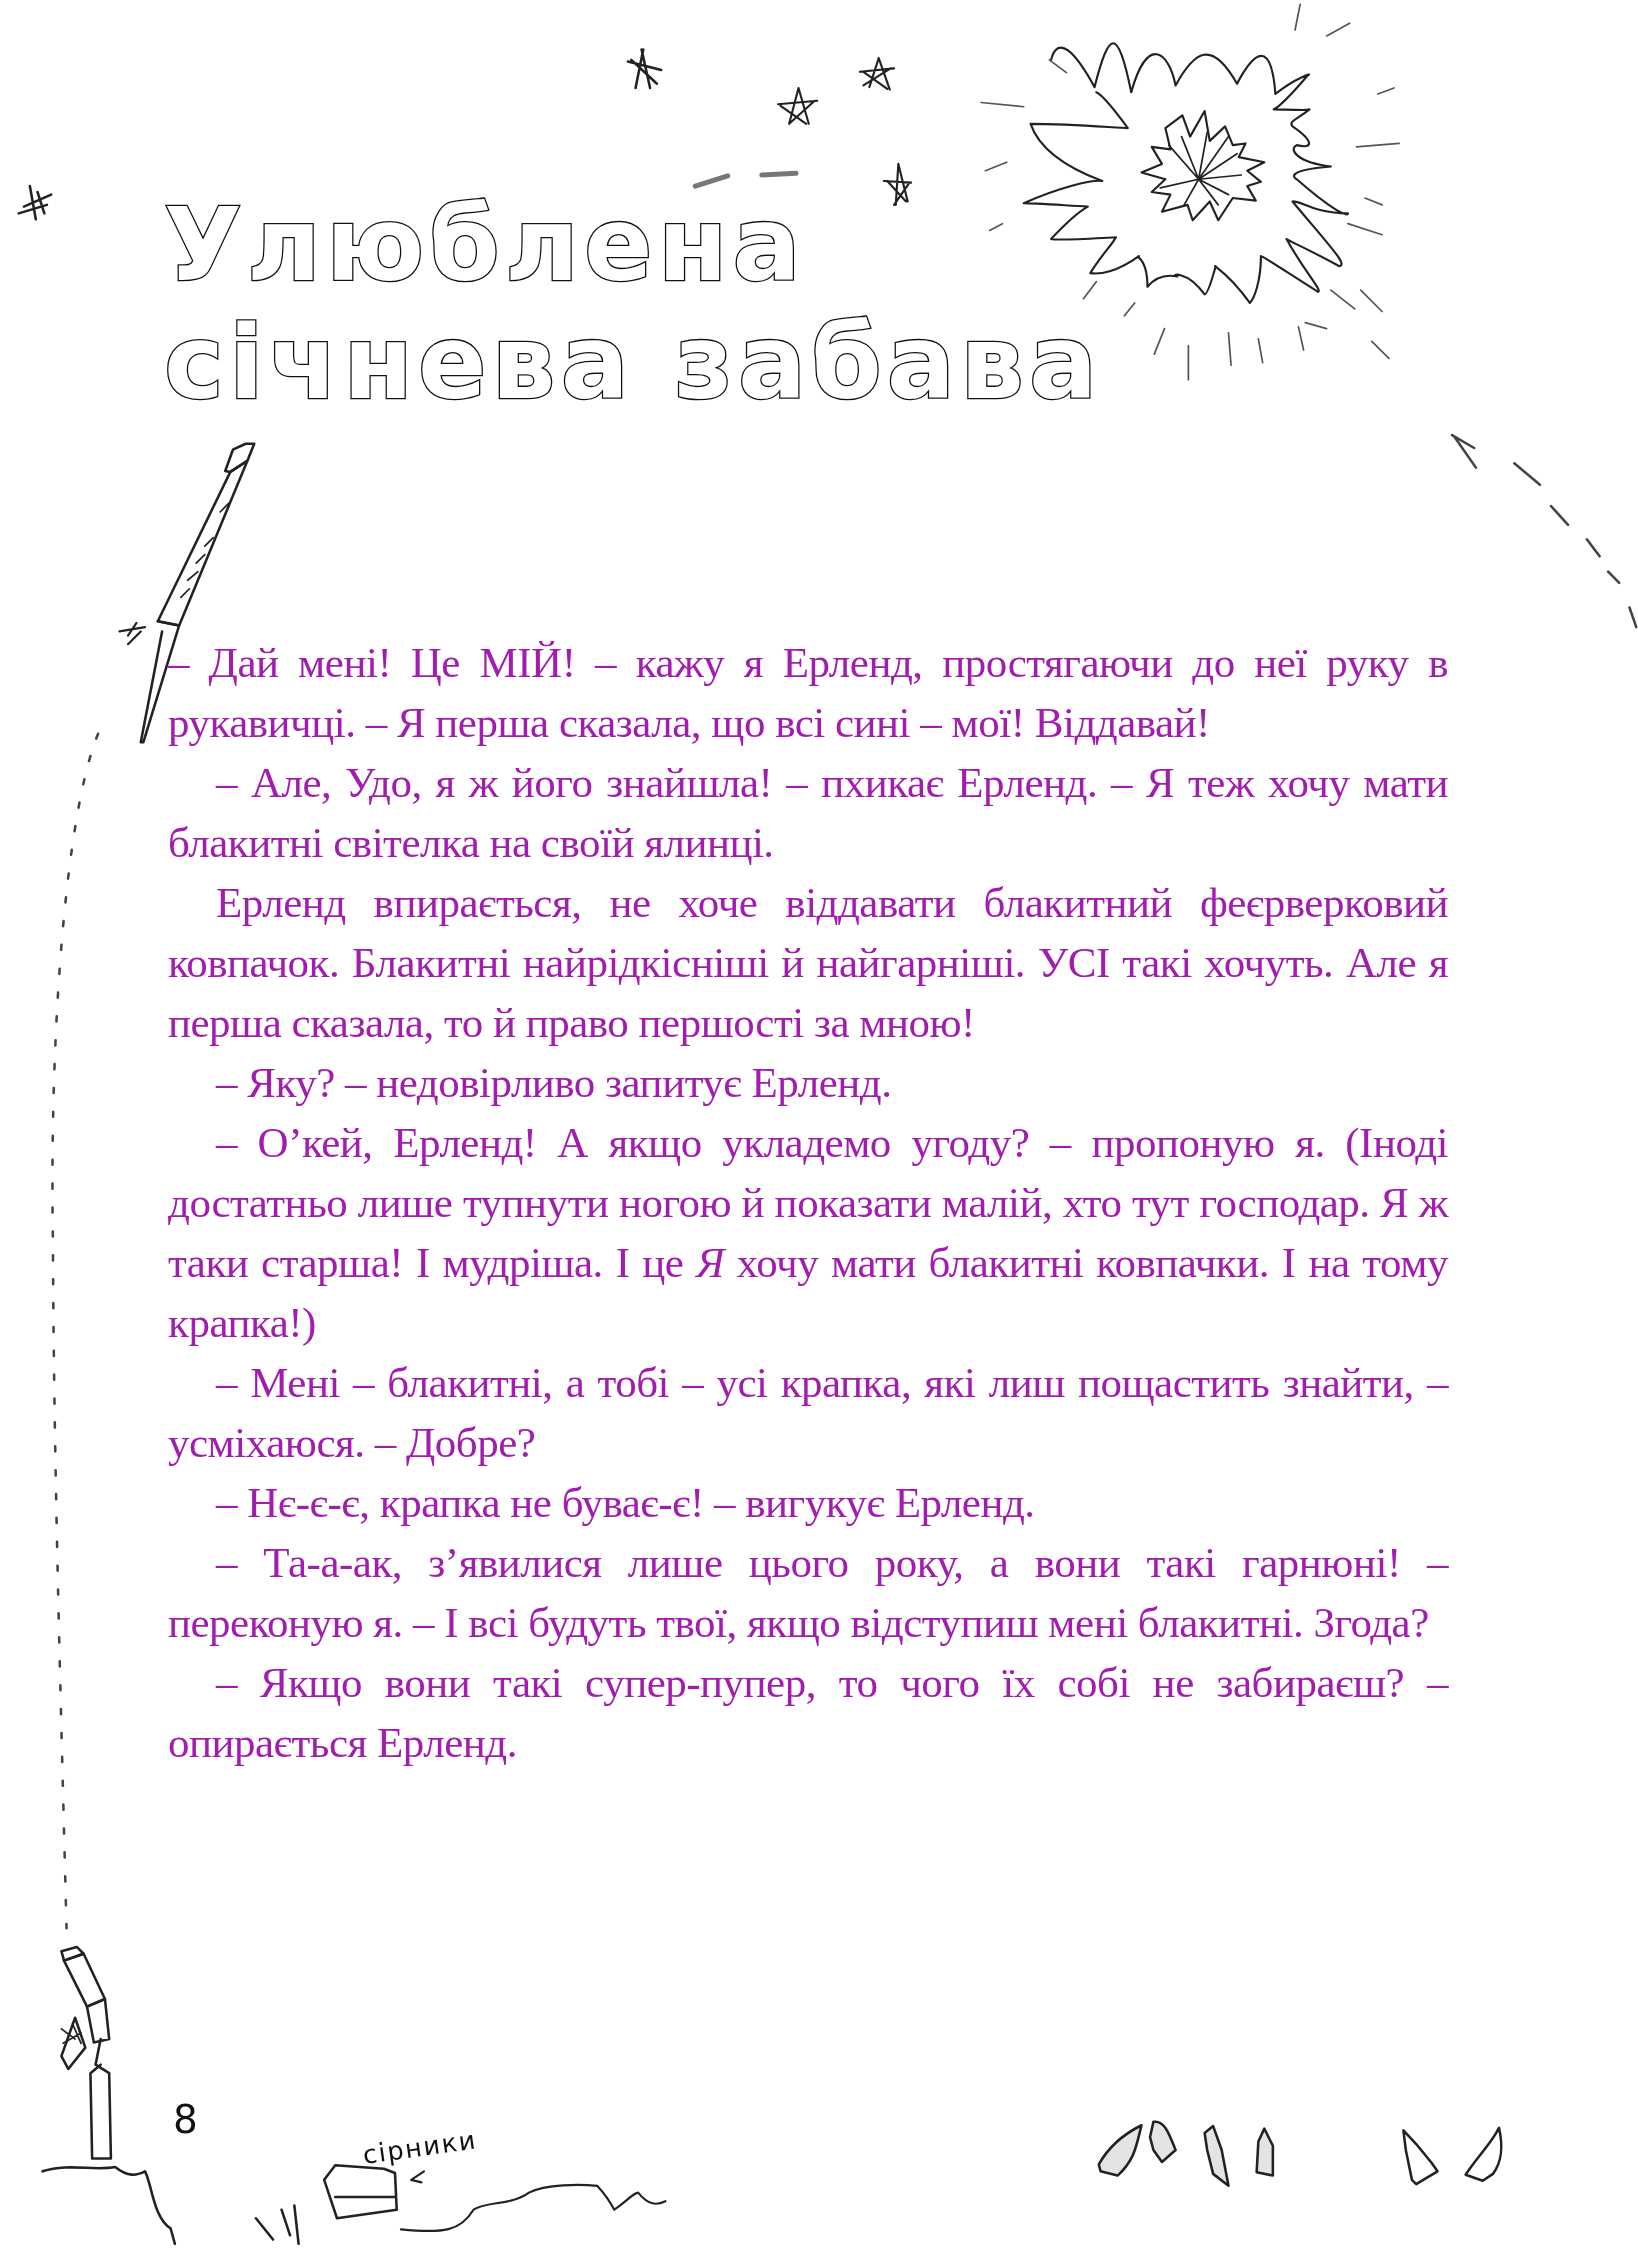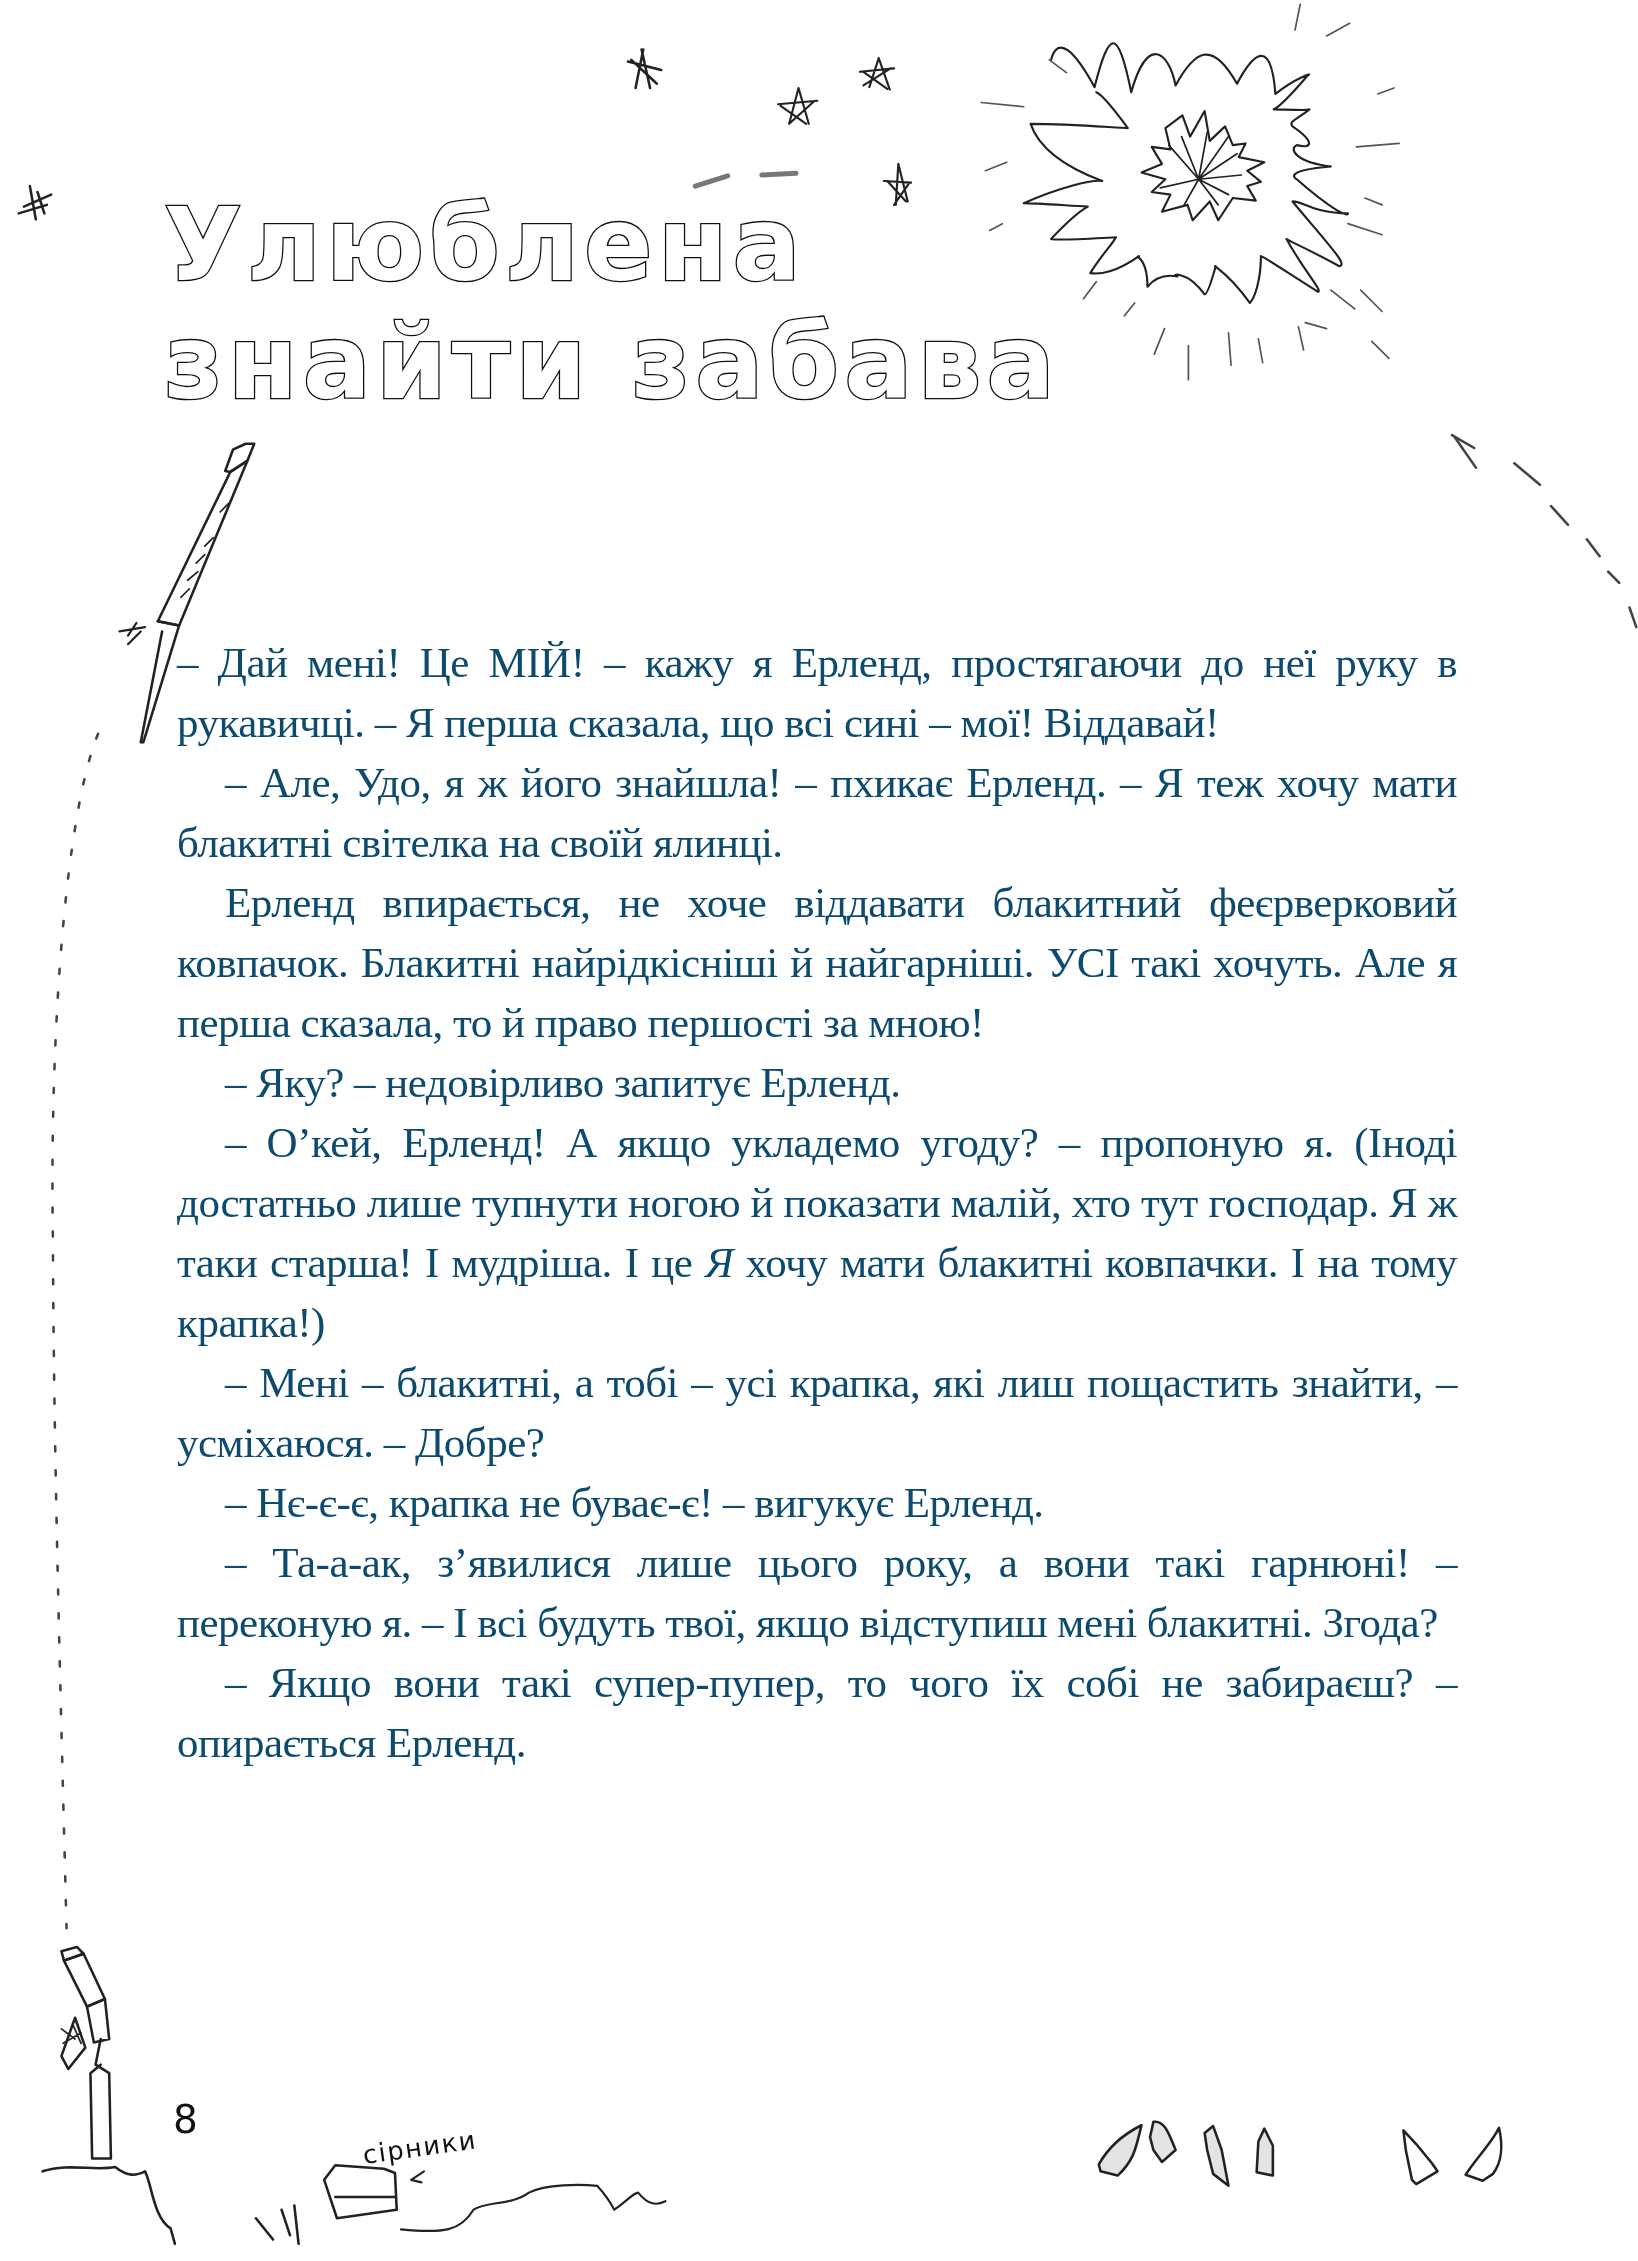--- a/index.html
+++ b/index.html
@@ -9,23 +9,23 @@
   .title {
     position: absolute; left: 164px; top: 186px;
     font-family: "DejaVu Sans", sans-serif; font-weight: bold;
     font-size: 101px; line-height: 118px; letter-spacing: 5.1px;
     color: #ffffff;
     -webkit-text-stroke: 2.6px #111111;
     paint-order: stroke fill;
   }
   .title .line { display: block; white-space: nowrap; }
   .body {
-    position: absolute; left: 177px; top: 633px; width: 1280px;
+    position: absolute; left: 168px; top: 633px; width: 1280px;
     font-family: "Liberation Serif", "DejaVu Serif", serif;
-    font-size: 43px; line-height: 60px; color: #0c4a6e;
+    font-size: 43px; line-height: 60px; color: #a21caf;
     text-align: justify; letter-spacing: -0.5px;
   }
   .body p { margin: 0; }
   .body p.indent { text-indent: 48px; }
   .body .ital { font-style: italic; }
   .page-number {
     position: absolute; left: 173px; top: 2097px;
     font-family: "DejaVu Sans", sans-serif; font-size: 39px; color: #111;
   }
   .matches-label {
@@ -114,21 +114,21 @@
       <path d="M1473 2546 L1475 2510 L1482 2495 L1492 2515 L1492 2550 Z"></path>
     </g>
     <g stroke-width="3">
       <path d="M1648 2521 L1645 2497 L1660 2513 L1678 2535 L1685 2545 L1660 2560 L1655 2555 Z"></path>
       <path d="M1718 2549 C1730 2530 1750 2510 1757 2494 C1762 2515 1760 2535 1750 2548 L1738 2556 Z"></path>
     </g>
   </svg>
 
   <h1 class="title" style="margin:0;">
     <span class="line">Улюблена</span>
-    <span class="line">знайти забава</span>
+    <span class="line">січнева забава</span>
   </h1>
 
   <div class="body">
     <p>– Дай мені! Це МІЙ! – кажу я Ерленд, простягаючи до неї руку в рукавичці. – Я перша сказала, що всі сині – мої! Віддавай!</p>
     <p class="indent">– Але, Удо, я ж його знайшла! – пхикає Ерленд. – Я теж хочу мати блакитні світелка на своїй ялинці.</p>
     <p class="indent">Ерленд впирається, не хоче віддавати блакитний феєрверковий ковпачок. Блакитні найрідкісніші й найгарніші. УСІ такі хочуть. Але я перша сказала, то й право першості за мною!</p>
     <p class="indent">– Яку? – недовірливо запитує Ерленд.</p>
     <p class="indent"><span>– О’кей, Ерленд! А якщо укладемо угоду? – пропоную я. (Іноді достатньо лише тупнути ногою й показати малій, хто тут господар. Я ж таки старша! І мудріша. І це </span><span class="ital">Я</span><span> хочу мати блакитні ковпачки. І на тому крапка!)</span></p>
     <p class="indent">– Мені – блакитні, а тобі – усі крапка, які лиш пощастить знайти, – усміхаюся. – Добре?</p>
     <p class="indent">– Нє-є-є, крапка не буває-є! – вигукує Ерленд.</p>

